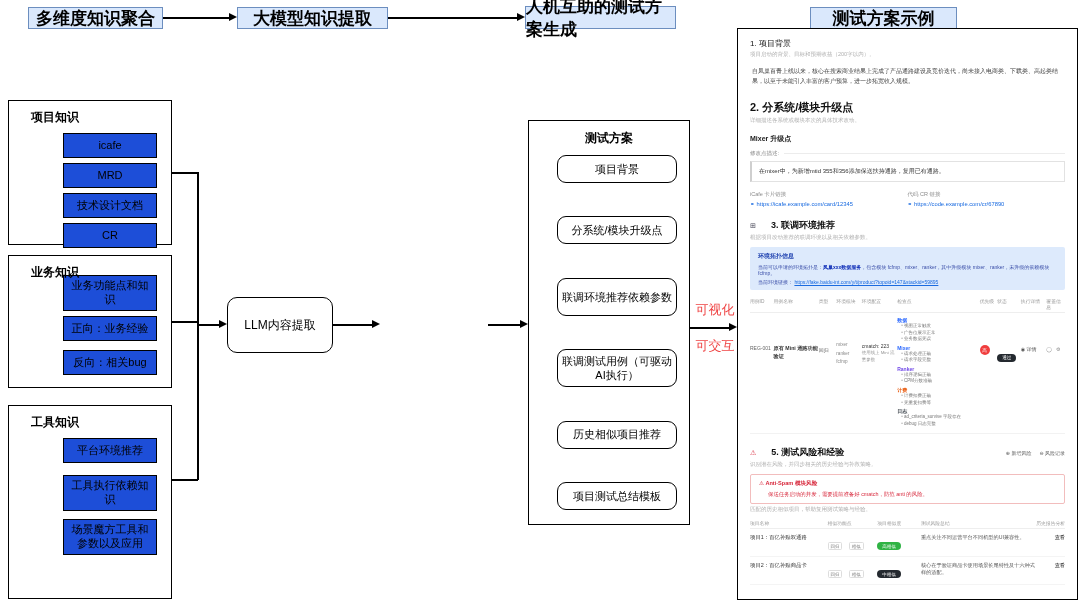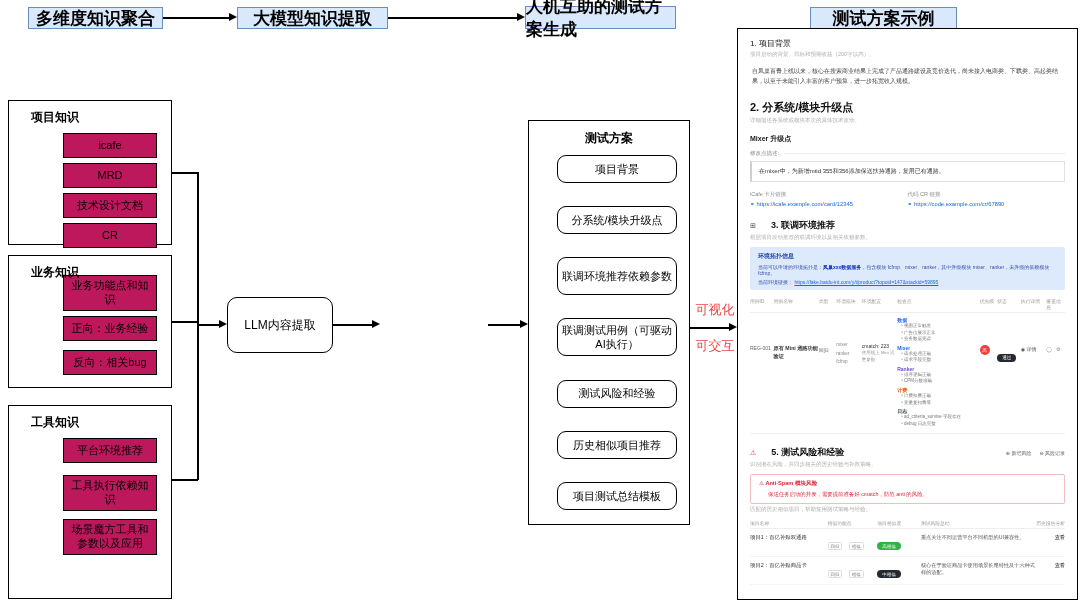--- a/index.html
+++ b/index.html
@@ -10,21 +10,21 @@
   .step { position:absolute; display:flex; align-items:center; justify-content:center;
           background:var(--step-fill,#dae8fc); border:1px solid var(--step-border,#6c8ebf);
           font-size:17px; font-weight:bold; color:#000; }
   .ln  { position:absolute; background:#000; height:1.5px; }
   .vln { position:absolute; background:#000; width:1.5px; }
   .ah  { position:absolute; width:0; height:0; border:4px solid transparent; border-left:8px solid #000; }
 
   
   .kgroup { position:absolute; border:1.6px solid #000; background:#fff; padding:4px 10px 6px 10px; }
   .kgroup .ktitle { font-size:12px; font-weight:bold; padding:4px 0 2px 12px; }
-  .kitem { border:1.4px solid #000; background:#be185d; margin:5px 4px 0 44px;
+  .kitem { border:1.4px solid #000; background:#1d4ed8; margin:5px 4px 0 44px;
            display:flex; align-items:center; justify-content:center; text-align:center;
            font-size:11px; line-height:1.25; padding:2px 3px; }
   .kitem.h1 { height:25px; } .kitem.h2 { height:36px; }
 
   
   .rbox { position:absolute; border:1.5px solid #000; border-radius:10px; background:#fff;
           display:flex; align-items:center; justify-content:center; font-size:12px; color:#000; }
 
   
   .plan { position:absolute; left:528px; top:120px; width:162px; height:405px; border:1.6px solid #000; background:#fff; }
@@ -204,23 +204,20 @@
       <div class="plan-item h1">
           <span>分系统/模块升级点</span>
         </div>
       <div class="plan-item h2">
           <span>联调环境推荐依赖参数</span>
         </div>
       <div class="plan-item h2">
           <span>联调测试用例（可驱动AI执行）</span>
         </div>
       <div class="plan-item h1">
-          <span>测试风险和经验</span>
-        </div>
-      <div class="plan-item h1">
           <span>历史相似项目推荐</span>
         </div>
       <div class="plan-item h1">
           <span>项目测试总结模板</span>
         </div>
     </div>
   </div>
 
   <div class="flow-label" style="left:687px;top:301px">可视化</div>
   <div class="ln" style="left:690px;top:327px;width:40px"></div>

